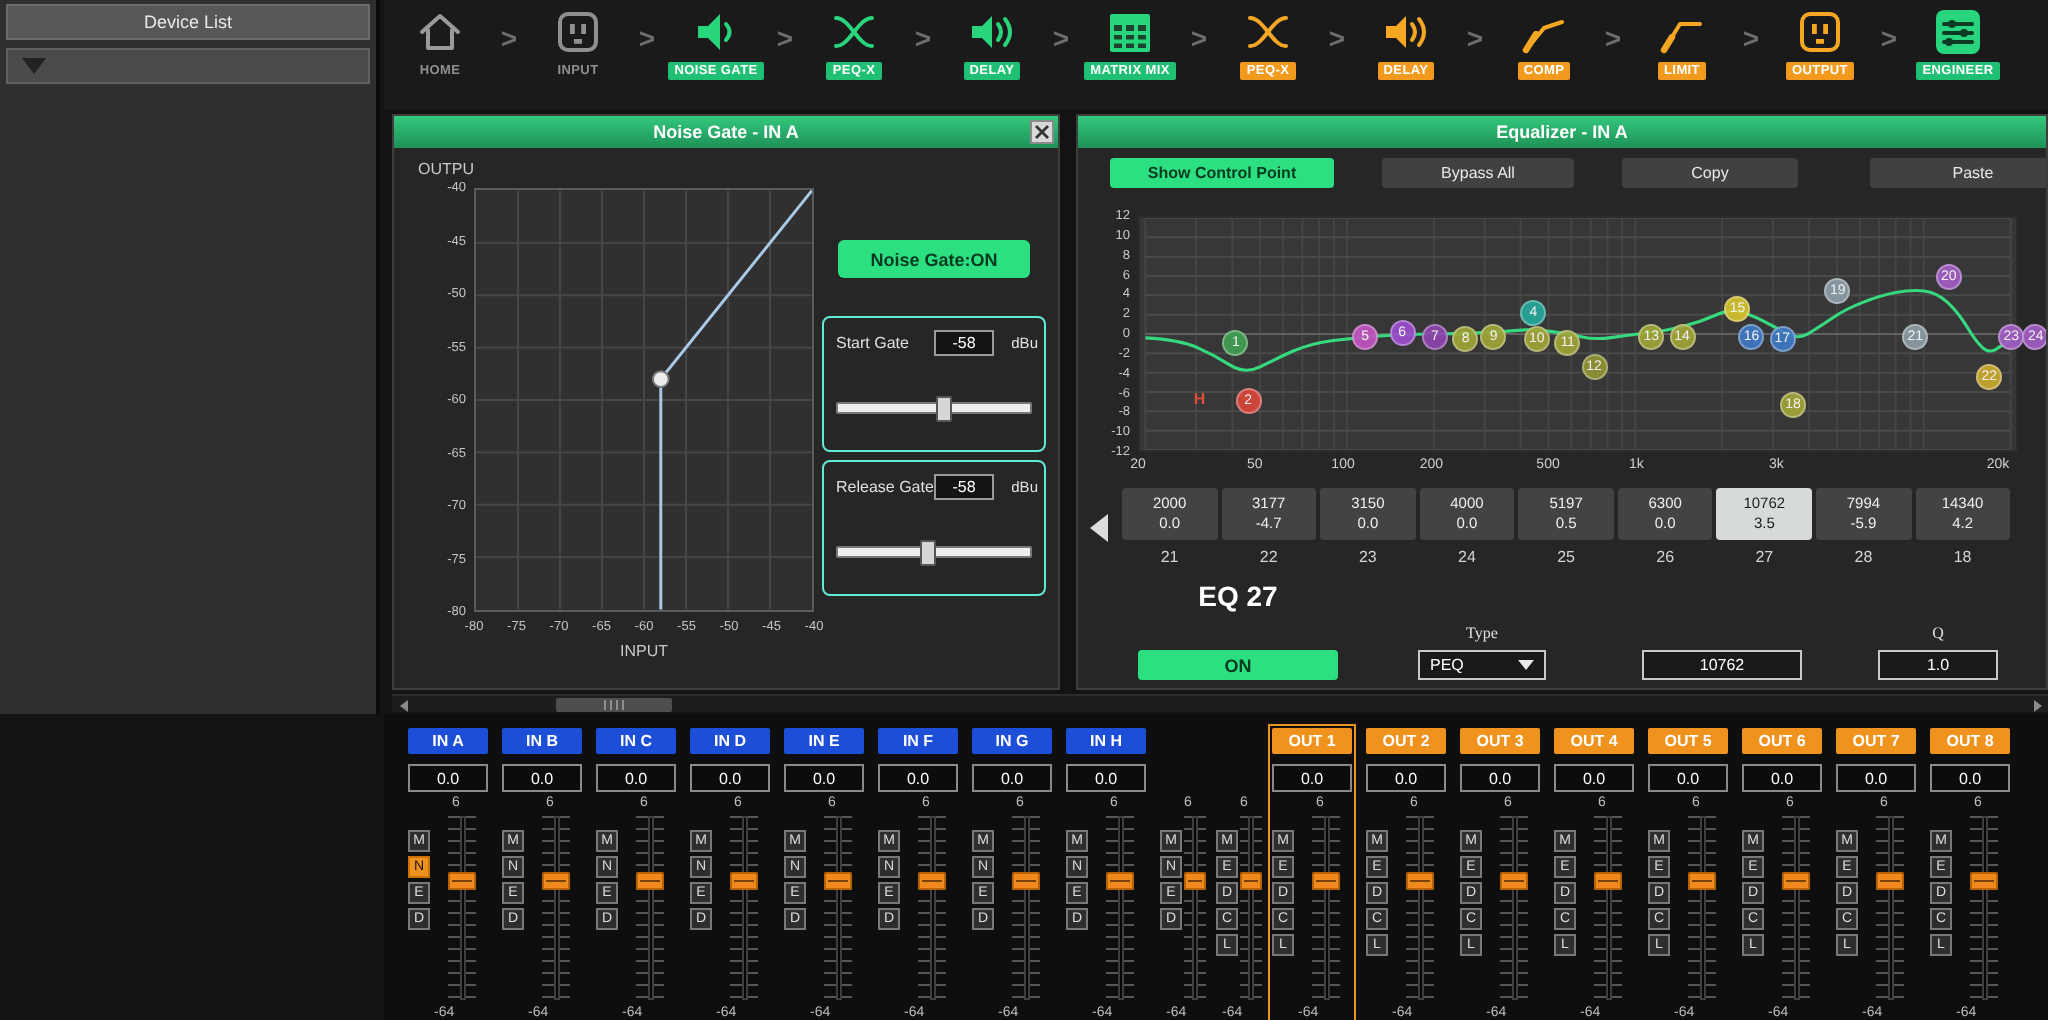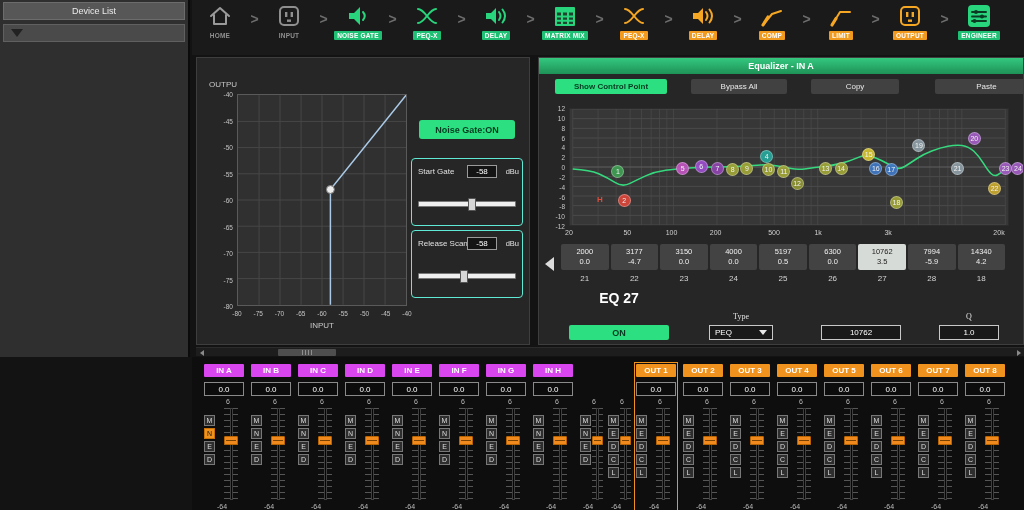--- a/index.html
+++ b/index.html
@@ -90,21 +90,21 @@
   .box-freq { left:282px; width:80px; }
   .box-q { left:400px; width:60px; }
   .tri-sm { width:0; height:0; border-left:4px solid transparent; border-right:4px solid transparent; border-top:5px solid #e8e8e8; }
 
   
   .mixer { position:absolute; left:192px; top:357px; width:832px; height:153px; background:#0e0e0e; display:flex; align-items:flex-start; padding:7px 0 0 12px; overflow:hidden; }
   .strip { width:40px; height:146px; margin-right:7px; display:flex; flex-direction:column; flex:0 0 auto; }
   .strip.narrow { width:24px; margin-right:4px; }
   .strip.selected { outline:1px solid #f0921e; outline-offset:1px; }
   .strip-head { height:13px; font-size:8px; font-weight:bold; color:#fff; display:flex; align-items:center; justify-content:center; border-radius:1px; cursor:pointer; }
-  .head-in { background:#d946ef; } .head-out { background:#f0921e; }
+  .head-in { background:#1d4ed8; } .head-out { background:#f0921e; }
   .strip-val { margin-top:5px; height:14px; background:#0c0c0c; border:1px solid #8a8a8a; color:#fff; font-size:8px; display:flex; align-items:center; justify-content:center; }
   .spacer { height:32px; }
   .strip-body { position:relative; flex:1; margin-top:3px; }
   .scale-top { position:absolute; left:22px; top:-1px; font-size:7px; color:#bdbdbd; }
   .narrow .scale-top { left:12px; }
   .scale-bottom { position:absolute; left:13px; bottom:0; font-size:7px; color:#bdbdbd; }
   .narrow .scale-bottom { left:3px; }
   .letters { position:absolute; left:0; top:16px; display:flex; flex-direction:column; gap:2px; }
   .letter { width:11px; height:11px; background:#2e2e2e; border:1px solid #787878; color:#ddd; font-size:7px; display:flex; align-items:center; justify-content:center; cursor:pointer; }
   .letter.active { background:#f0921e; border-color:#c97208; color:#161616; }
@@ -263,20 +263,28 @@
               <circle cx="17" cy="14.5" r="2"></circle>
               <circle cx="9.5" cy="19" r="2"></circle>
             </g>
           </svg>
         </div>
         <div class="tb-label green">ENGINEER</div>
       </div>
     </div>
 
   <div class="panel ng-panel">
+    <div class="panel-title">
+      <span>Noise Gate - IN A</span>
+      <span class="close-btn">
+        <svg width="8" height="8" viewBox="0 0 8 8">
+            <path d="M1 1 L7 7 M7 1 L1 7" stroke="#333" stroke-width="1.4"></path>
+          </svg>
+      </span>
+    </div>
     <div class="ng-ylabel">OUTPUT</div>
     <div class="ng-yticks" id="ng-yticks">
         <div style="top: 0px;">-40</div>
         <div style="top: 26.5px;">-45</div>
         <div style="top: 53px;">-50</div>
         <div style="top: 79.5px;">-55</div>
         <div style="top: 106px;">-60</div>
         <div style="top: 132.5px;">-65</div>
         <div style="top: 159px;">-70</div>
         <div style="top: 185.5px;">-75</div>
@@ -318,21 +326,21 @@
 
     <div class="ng-group g1">
       <span class="ng-lbl">Start Gate</span>
       <span class="ng-val">-58</span>
       <span class="ng-unit">dBu</span>
       <div class="ng-slider">
         <div class="ng-sl-handle" id="sl1" style="left: calc(55% - 4px);"></div>
       </div>
     </div>
     <div class="ng-group g2">
-      <span class="ng-lbl">Release Scan</span>
+      <span class="ng-lbl">Release Gate</span>
       <span class="ng-val">-58</span>
       <span class="ng-unit">dBu</span>
       <div class="ng-slider">
         <div class="ng-sl-handle" id="sl2" style="left: calc(47% - 4px);"></div>
       </div>
     </div>
   </div>
 
   <div class="hscroll">
     <div class="hs-arrow left">

